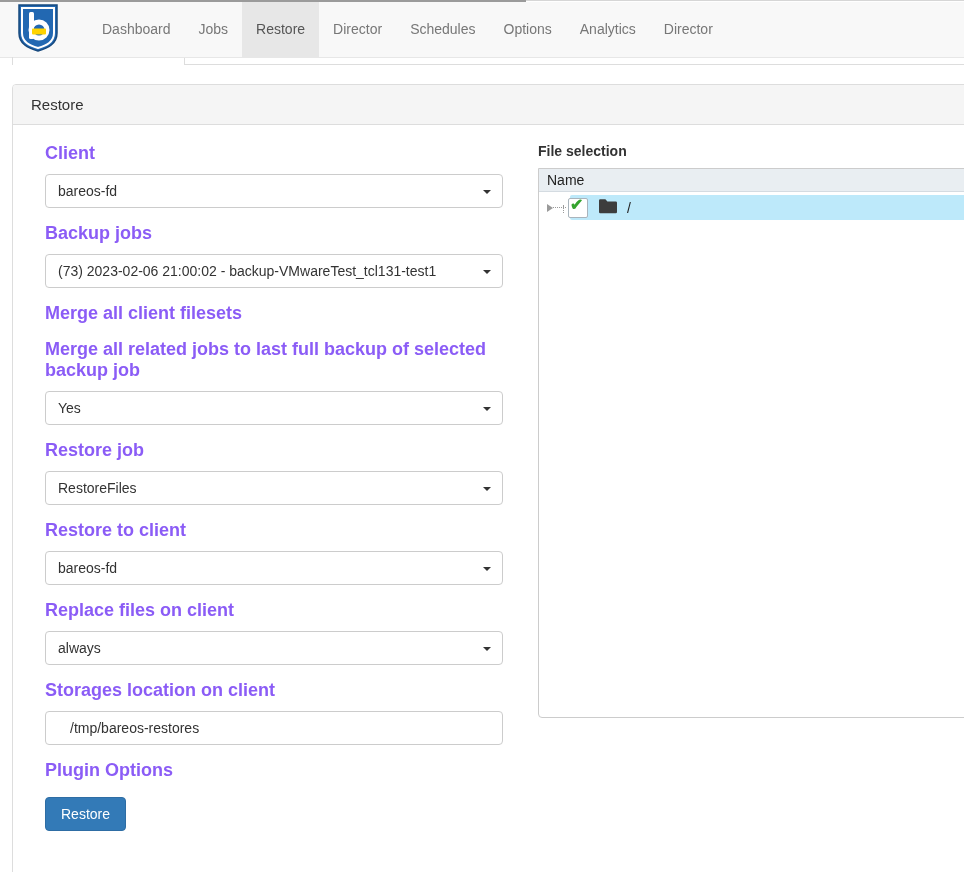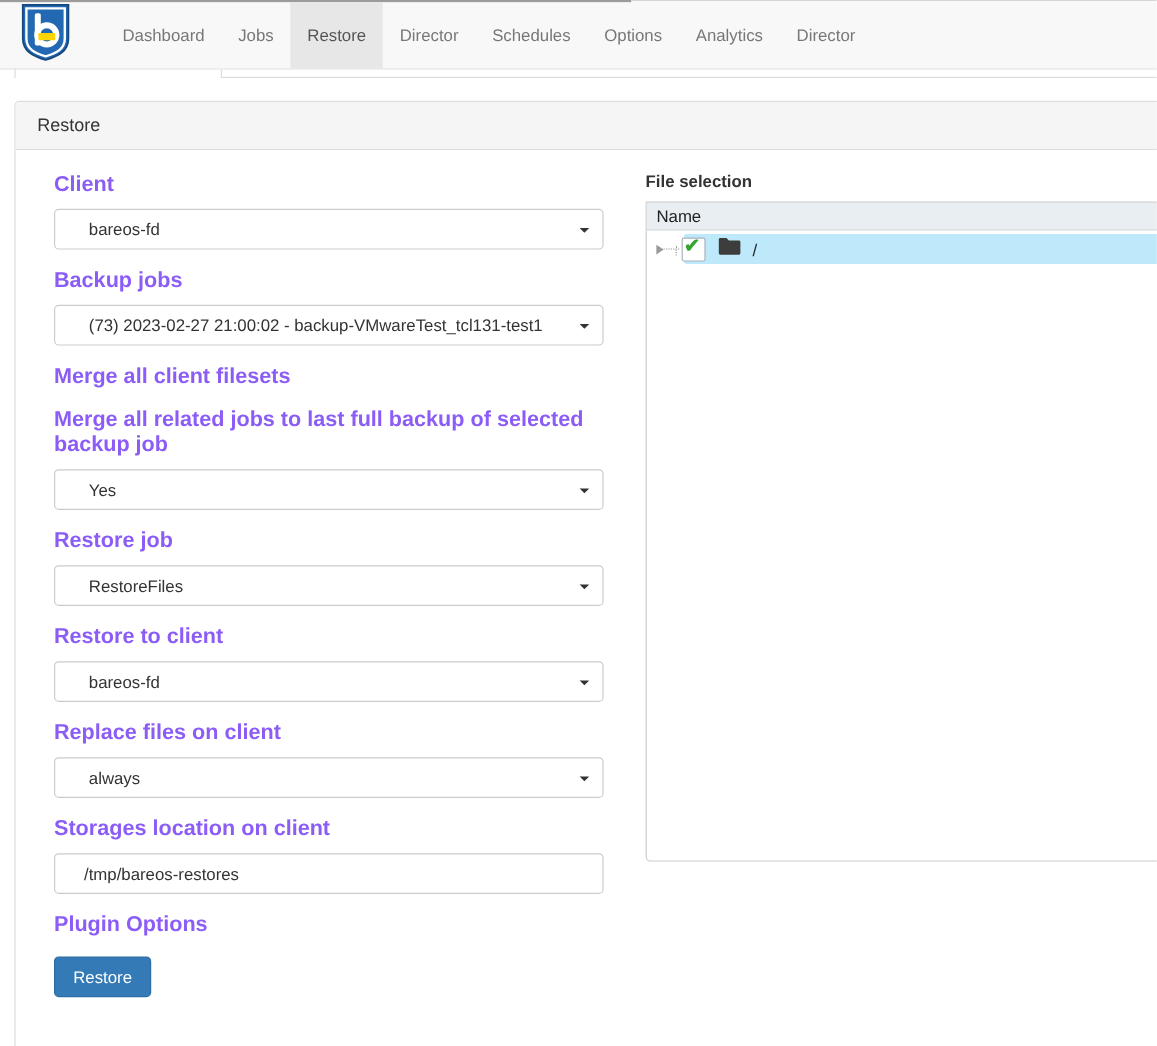--- a/index.html
+++ b/index.html
@@ -22,21 +22,21 @@
     border:1px solid #ddd;border-radius:4px 4px 0 0;background:#fff;}
   .panel-heading{height:39px;line-height:39px;background:#f5f5f5;border-bottom:1px solid #ddd;
     padding-left:18px;font-size:15px;color:#333;border-radius:3px 3px 0 0;}
   .panel-body{position:relative;height:760px;}
   
   .form-col{position:absolute;left:32px;top:18px;width:458px;}
   .field{margin-bottom:15px;}
   .field .flabel{display:block;font-weight:bold;font-size:18px;color:#8b5cf6;margin-bottom:10px;}
   .control{box-sizing:border-box;width:458px;height:34px;border:1px solid #ccc;border-radius:4px;
     background:#fff;font-size:14px;color:#333;font-family:"Liberation Sans",sans-serif;}
-  .select{display:flex;align-items:center;padding:0 24px 0 28px;position:relative;cursor:pointer;}
+  .select{display:flex;align-items:center;padding:0 24px 0 12px;position:relative;cursor:pointer;}
   .select .val{white-space:nowrap;overflow:hidden;}
   .caret{position:absolute;right:11px;top:15px;width:0;height:0;
     border-left:4px solid transparent;border-right:4px solid transparent;border-top:4px solid #333;}
   input.control{padding:0 24px;outline:none;}
   input.focused{border-color:#66afe9;
     box-shadow:inset 0 1px 1px rgba(0,0,0,.075),0 0 8px rgba(102,175,233,.6);}
   .btn-primary{margin-top:1px;display:inline-block;background:#337ab7;border:1px solid #2e6da4;
     color:#fff;font-size:14px;padding:8px 15px;border-radius:4px;cursor:pointer;
     font-family:"Liberation Sans",sans-serif;}
   
@@ -101,21 +101,21 @@
         <span class="flabel">Client</span>
         <div class="control select">
           <span class="val">bareos-fd</span>
           <span class="caret"></span>
         </div>
       </div>
 
       <div class="field">
         <span class="flabel">Backup jobs</span>
         <div class="control select">
-          <span class="val">(73) 2023-02-27 21:00:02 - backup-VMwareTest_tcl131-test1</span>
+          <span class="val">(73) 2023-02-06 21:00:02 - backup-VMwareTest_tcl131-test1</span>
           <span class="caret"></span>
         </div>
       </div>
 
       <div class="field">
         <span class="flabel">Merge all client filesets</span>
       </div>
 
       <div class="field">
         <span class="flabel">Merge all related jobs to last full backup of selected backup job</span>

